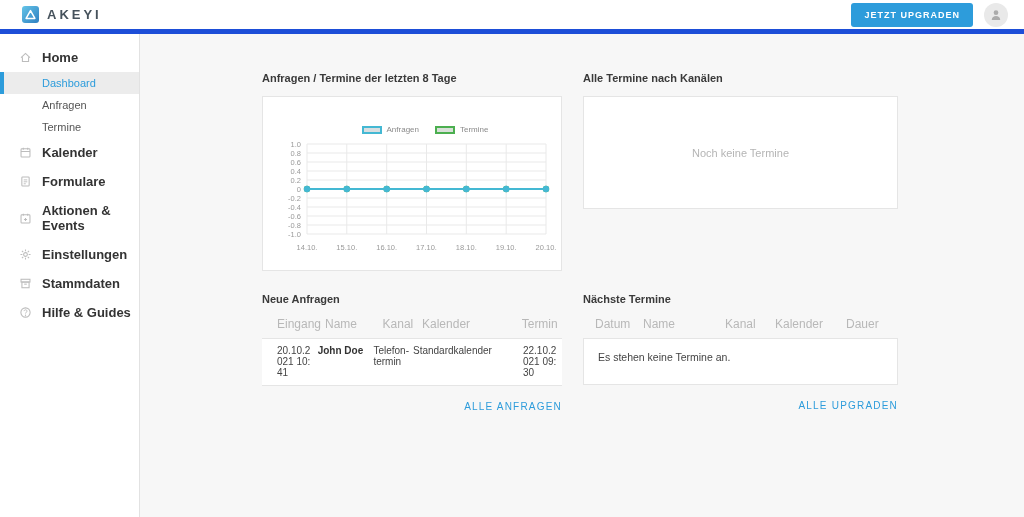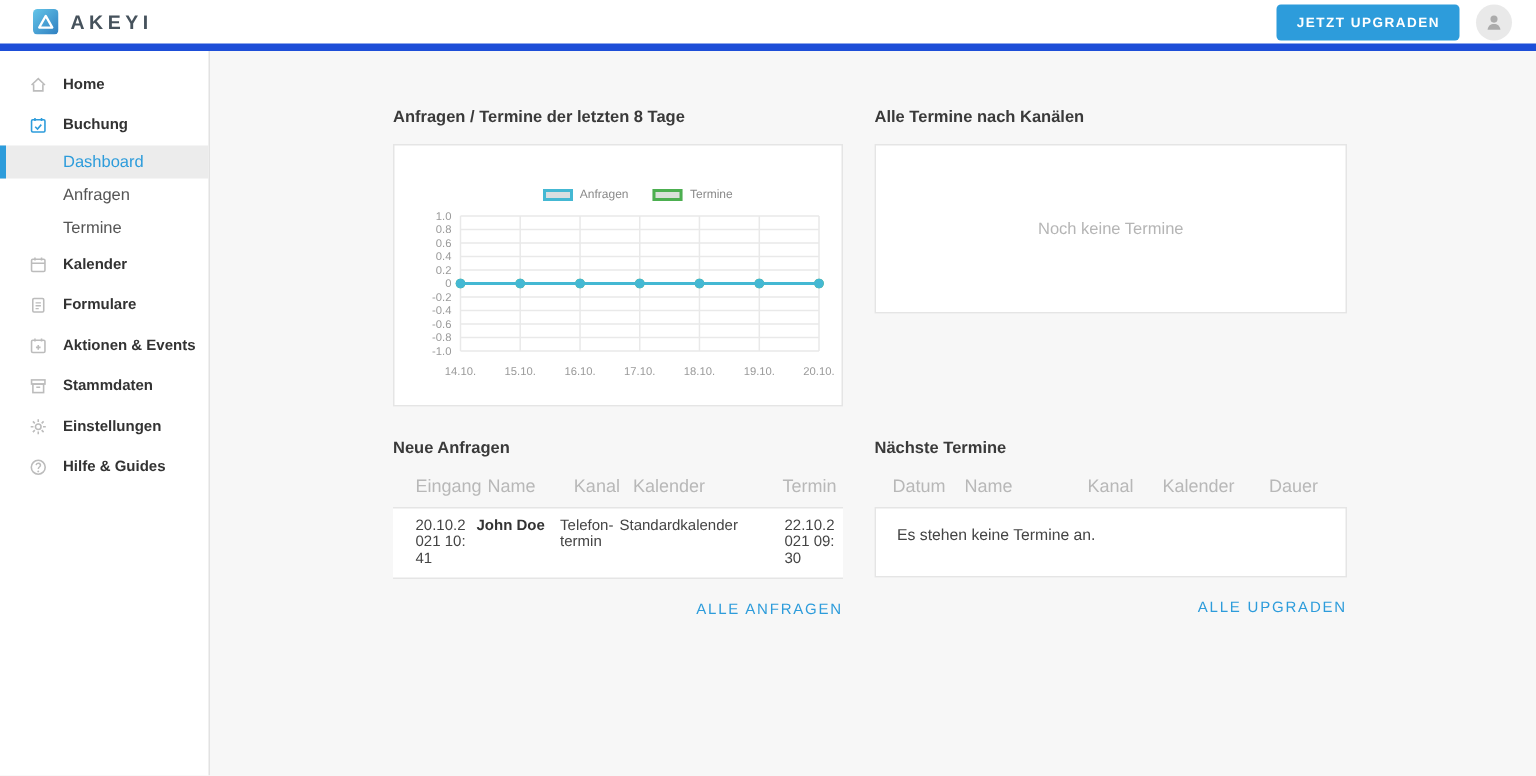--- a/index.html
+++ b/index.html
@@ -16,21 +16,21 @@
                  letter-spacing:1px; padding:7px 13px; border:none; border-radius:3px;
                  cursor:pointer; font-family:inherit; }
   .avatar { width:24px; height:24px; border-radius:50%; background:#e9e9e9;
             display:flex; align-items:center; justify-content:center; cursor:pointer; }
 
   
   .layout { display:flex; height:483px; }
   .sidebar { width:140px; flex-shrink:0; background:#fff; border-right:1px solid #e2e2e2;
              padding-top:9px; }
   .side-item { display:flex; align-items:center; gap:10px; padding:7px 8px 7px 19px;
-               font-size:10px; font-weight:bold; color:#333; cursor:pointer; }
+               font-size:13px; font-weight:bold; color:#333; cursor:pointer; }
   .side-item .ic { color:#bcbcbc; width:13px; height:13px; display:inline-flex; flex-shrink:0; }
   .side-item.section-active .ic { color:#2d9cdb; }
   .side-sub { font-size:11px; color:#555; cursor:pointer; padding:5px 8px 5px 38px;
               border-left:4px solid transparent; }
   .side-sub.active { border-left-color:#2d9cdb; background:#ececec; color:#2d9cdb; }
   .side-sub:last-of-type { margin-bottom:2px; }
 
   .main { flex:1; padding:38px 0 0 122px; }
   .grid { display:grid; grid-template-columns:300px 315px; column-gap:21px; row-gap:22px;
           align-items:start; }
@@ -102,30 +102,20 @@
 
   <div class="sidebar" id="sidebar">
       <div class="side-item">
         <span class="ic">
           <svg width="13" height="13" viewBox="0 0 16 16">
             <path d="M2.5 8.2 8 3l5.5 5.2M4.2 7.6V13h7.6V7.6" fill="none" stroke="currentColor" stroke-width="1.3"></path>
           </svg>
         </span>
         <span>Home</span>
       </div>
-      <div class="side-item section-active">
-        <span class="ic">
-          <svg width="13" height="13" viewBox="0 0 16 16">
-            <rect x="2.5" y="3.5" width="11" height="10" rx="1" fill="none" stroke="currentColor" stroke-width="1.3"></rect>
-            <path d="M5.3 2v2.6M10.7 2v2.6" stroke="currentColor" stroke-width="1.3"></path>
-            <path d="M5.5 9.2l1.9 1.9 3.1-3.6" fill="none" stroke="currentColor" stroke-width="1.3"></path>
-          </svg>
-        </span>
-        <span>Buchung</span>
-      </div>
       <div class="side-sub active"><span>Dashboard</span></div>
       <div class="side-sub"><span>Anfragen</span></div>
       <div class="side-sub"><span>Termine</span></div>
       <div class="side-item">
         <span class="ic">
           <svg width="13" height="13" viewBox="0 0 16 16">
             <rect x="2.5" y="3.5" width="11" height="10" rx="1" fill="none" stroke="currentColor" stroke-width="1.3"></rect>
             <path d="M5.3 2v2.6M10.7 2v2.6M2.5 6.8h11" stroke="currentColor" stroke-width="1.3"></path>
           </svg>
         </span>
@@ -145,35 +135,35 @@
           <svg width="13" height="13" viewBox="0 0 16 16">
             <rect x="2.5" y="3.5" width="11" height="10" rx="1" fill="none" stroke="currentColor" stroke-width="1.3"></rect>
             <path d="M5.3 2v2.6M10.7 2v2.6M8 7.4v3.8M6.1 9.3h3.8" stroke="currentColor" stroke-width="1.3"></path>
           </svg>
         </span>
         <span>Aktionen &amp; Events</span>
       </div>
       <div class="side-item">
         <span class="ic">
           <svg width="13" height="13" viewBox="0 0 16 16">
+            <circle cx="8" cy="8" r="2.3" fill="none" stroke="currentColor" stroke-width="1.3"></circle>
+            <path d="M8 1.8v2.3M8 11.9v2.3M1.8 8h2.3M11.9 8h2.3M3.6 3.6l1.6 1.6M10.8 10.8l1.6 1.6M12.4 3.6l-1.6 1.6M5.2 10.8l-1.6 1.6" stroke="currentColor" stroke-width="1.3"></path>
+          </svg>
+        </span>
+        <span>Einstellungen</span>
+      </div>
+      <div class="side-item">
+        <span class="ic">
+          <svg width="13" height="13" viewBox="0 0 16 16">
             <rect x="2.5" y="2.8" width="11" height="3.4" fill="none" stroke="currentColor" stroke-width="1.3"></rect>
             <rect x="3.6" y="6.2" width="8.8" height="7" fill="none" stroke="currentColor" stroke-width="1.3"></rect>
             <path d="M6.4 8.8h3.2" stroke="currentColor" stroke-width="1.3"></path>
           </svg>
         </span>
         <span>Stammdaten</span>
-      </div>
-      <div class="side-item">
-        <span class="ic">
-          <svg width="13" height="13" viewBox="0 0 16 16">
-            <circle cx="8" cy="8" r="2.3" fill="none" stroke="currentColor" stroke-width="1.3"></circle>
-            <path d="M8 1.8v2.3M8 11.9v2.3M1.8 8h2.3M11.9 8h2.3M3.6 3.6l1.6 1.6M10.8 10.8l1.6 1.6M12.4 3.6l-1.6 1.6M5.2 10.8l-1.6 1.6" stroke="currentColor" stroke-width="1.3"></path>
-          </svg>
-        </span>
-        <span>Einstellungen</span>
       </div>
       <div class="side-item">
         <span class="ic">
           <svg width="13" height="13" viewBox="0 0 16 16">
             <circle cx="8" cy="8" r="5.7" fill="none" stroke="currentColor" stroke-width="1.3"></circle>
             <path d="M6.2 6.3c.2-1 1-1.7 2-1.6 1 .1 1.7.8 1.6 1.8-.1 1.2-1.6 1.3-1.7 2.5v.4" fill="none" stroke="currentColor" stroke-width="1.2"></path>
             <circle cx="8" cy="11.4" r=".8" fill="currentColor"></circle>
           </svg>
         </span>
         <span>Hilfe &amp; Guides</span>

